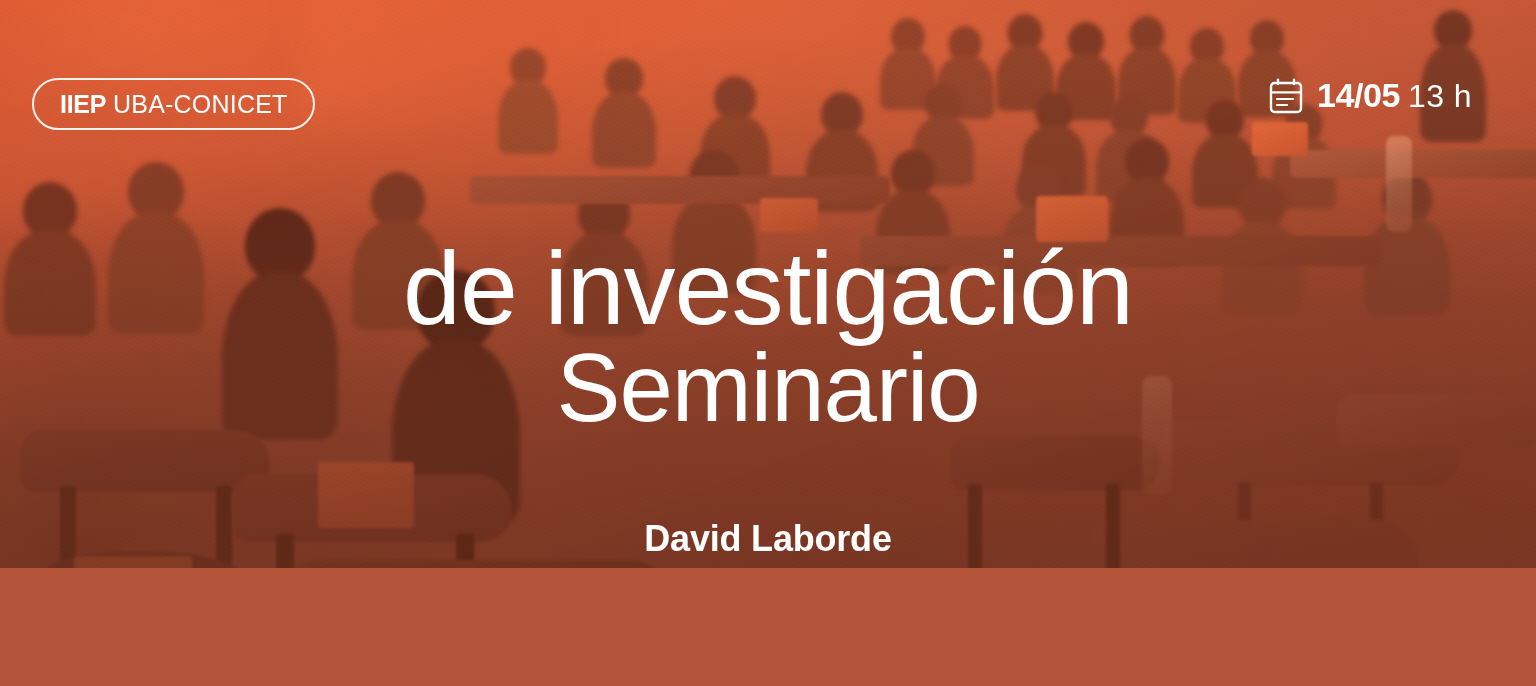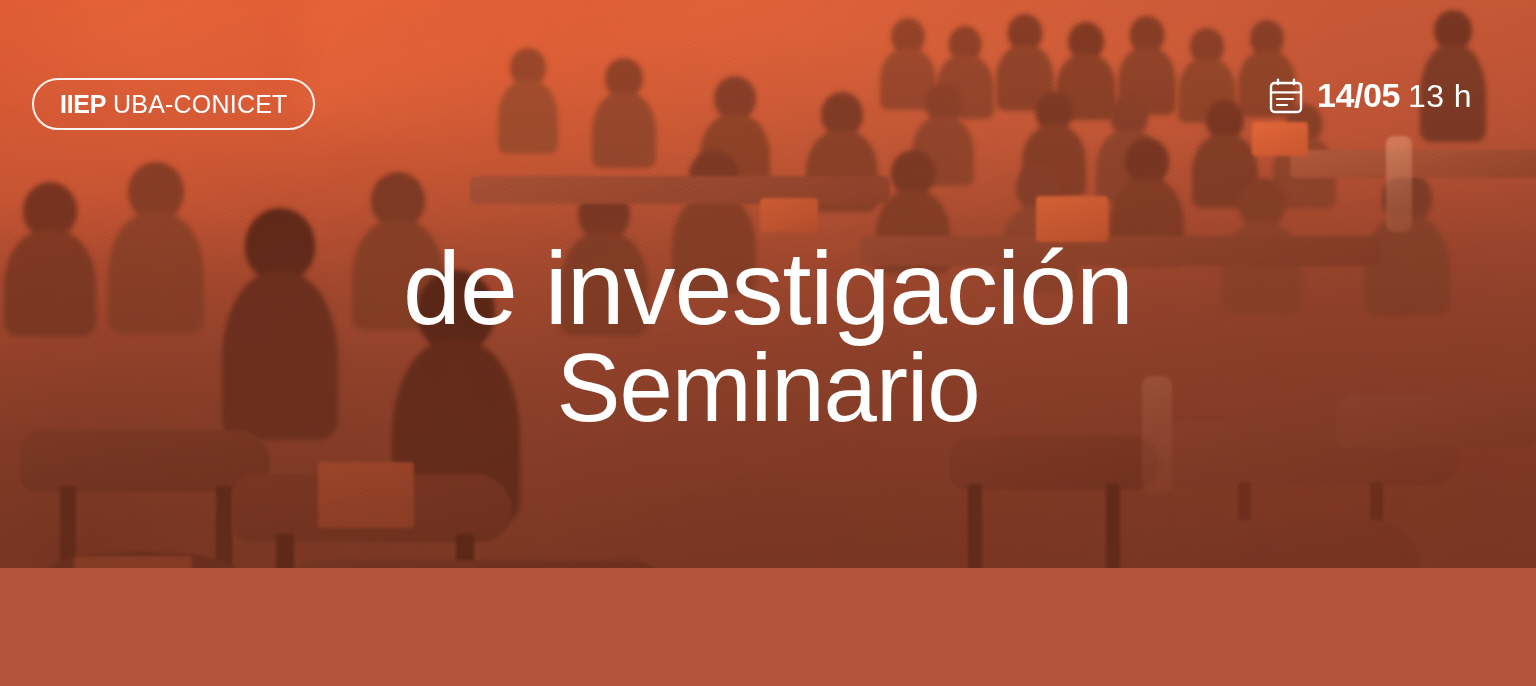--- a/index.html
+++ b/index.html
@@ -421,16 +421,17 @@
         <span class="t-text">de investigación</span>
         <span class="rule r2"></span>
       </span>
       <span class="t-line l1">
         <span class="t-text">Seminario</span>
         <span class="rule r1"></span>
       </span>
     </div>
 
     <div class="speaker">
+      <span class="sp-name">David Laborde</span>
     </div>
 
   </div>
 </div>
 
 </body></html>

